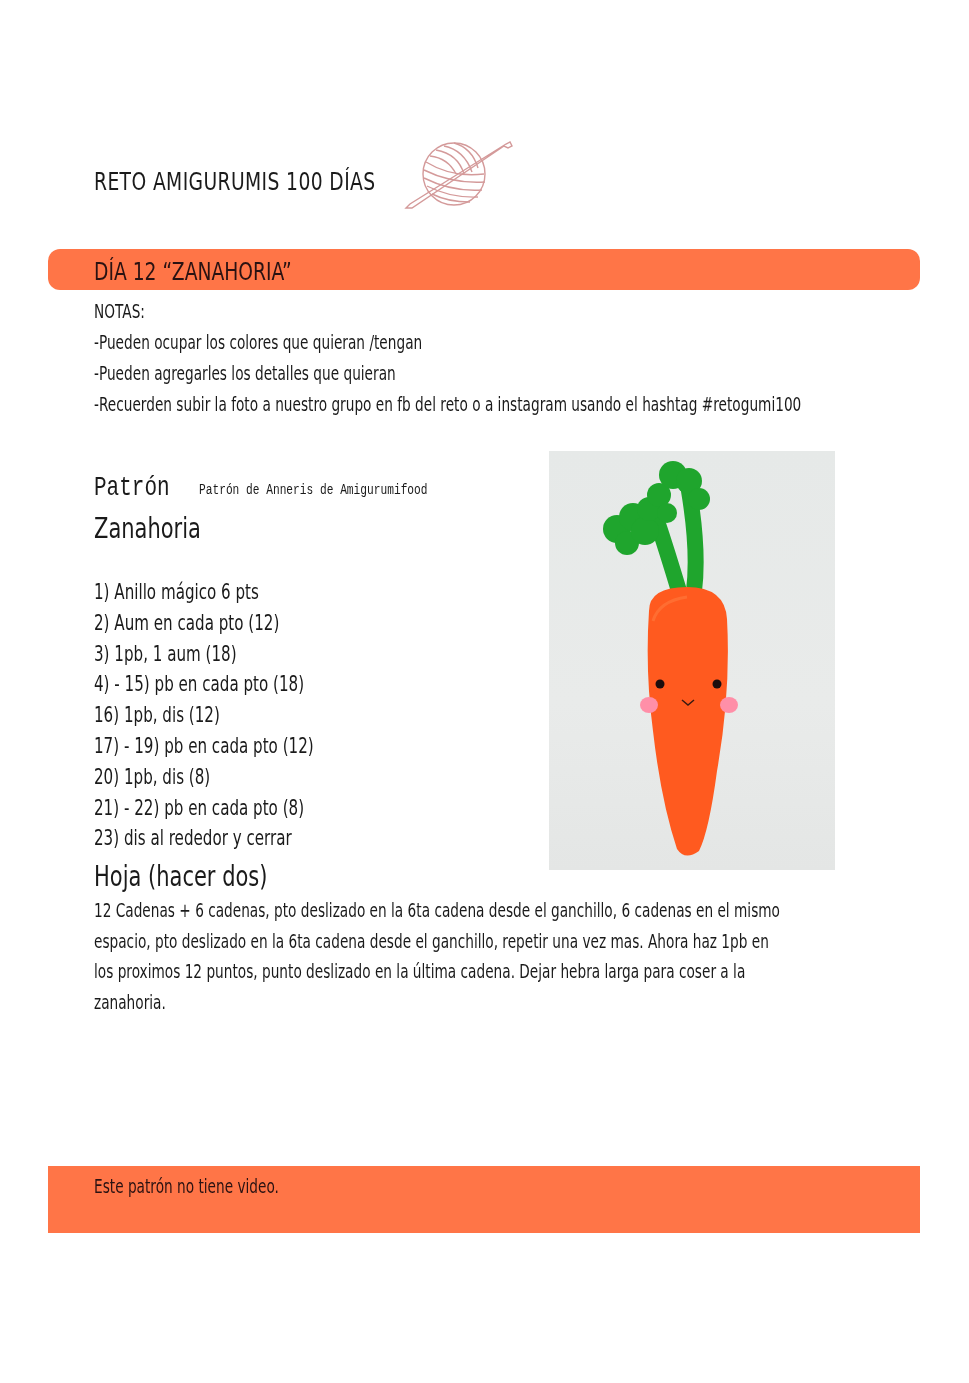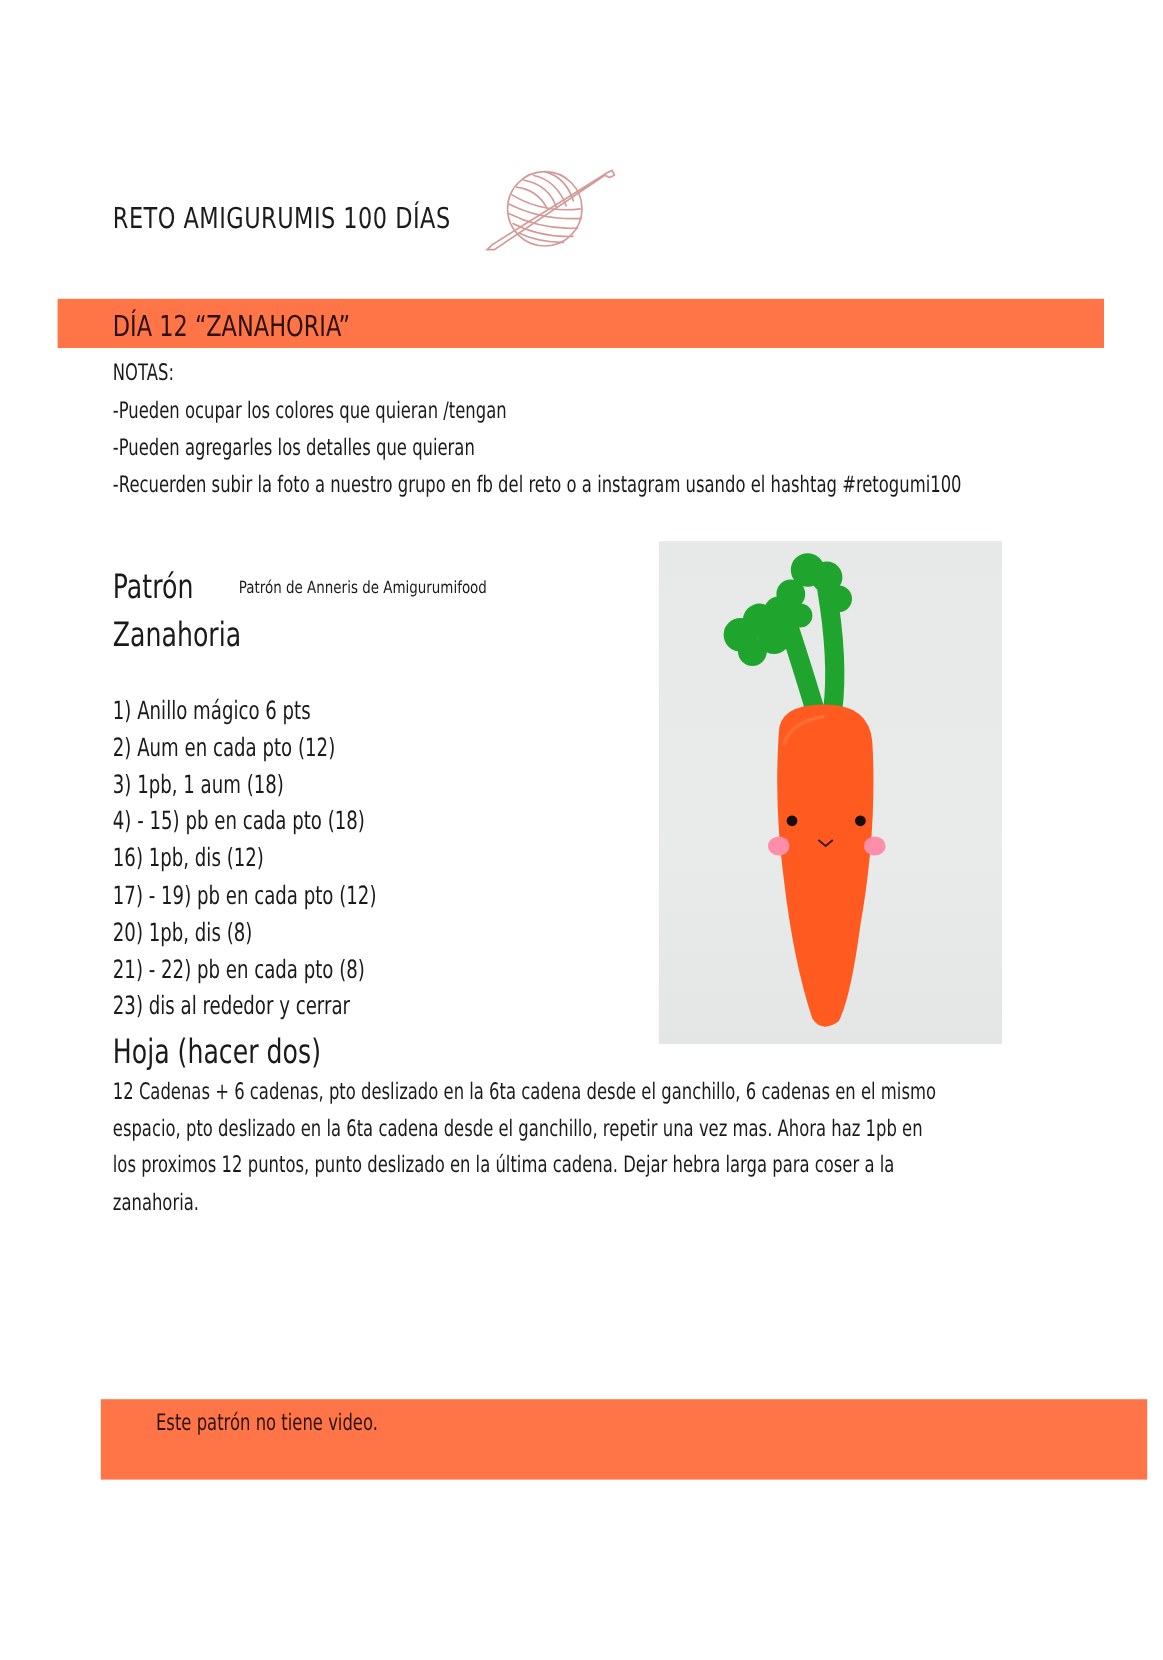--- a/index.html
+++ b/index.html
@@ -9,31 +9,32 @@
     }
     .header-title {
       position: absolute; left: 94px; top: 168px;
       font-size: 24px; letter-spacing: 0.5px; color: #1b1b1b;
       transform: scaleX(0.78); transform-origin: left top; white-space: nowrap;
     }
     .yarn-logo { position: absolute; left: 402px; top: 138px; width: 112px; height: 74px; }
     .banner {
       position: absolute; left: 48px; top: 249px; width: 872px; height: 41px;
       background: #ff7547;
+      border-radius: 12px;
     }
     .banner-title {
       position: absolute; left: 46px; top: 9px; font-size: 24px; color: #2a1212;
       transform: scaleX(0.78); transform-origin: left top; white-space: nowrap;
     }
     .notes { position: absolute; left: 94px; top: 296px; }
     .notes div {
       font-size: 19px; line-height: 31px; white-space: nowrap;
       transform: scaleX(0.72); transform-origin: left top; color: #1a1a1a;
     }
-    .pattern-head { position: absolute; left: 94px; top: 472px; white-space: nowrap; }
+    .pattern-head { position: absolute; left: 94px; top: 472px; white-space: nowrap; font-family: Liberation Mono, monospace; }
     .pattern-label {
       display: inline-block; font-size: 28px; transform: scaleX(0.75); transform-origin: left top;
     }
     .pattern-credit {
       position: absolute; left: 105px; top: 10px; font-size: 14px;
       transform: scaleX(0.8); transform-origin: left top;
     }
     .section-title {
       position: absolute; left: 94px; font-size: 28px; white-space: nowrap;
       transform: scaleX(0.75); transform-origin: left top;
@@ -48,21 +49,20 @@
       background: linear-gradient(180deg, #e6e9e8 0%, #e9ebea 60%, #e4e6e5 100%);
     }
     .leaf-text { position: absolute; left: 94px; top: 895px; width: 1050px; }
     .leaf-text p {
       margin: 0; font-size: 19px; line-height: 30.5px;
       transform: scaleX(0.72); transform-origin: left top; white-space: nowrap;
     }
     .footer-banner {
       position: absolute; left: 48px; top: 1166px; width: 872px; height: 67px;
       background: #ff7547;
-      margin-left: 36px;
     }
     .footer-text {
       position: absolute; left: 46px; top: 9px; font-size: 19px; color: #2a1212;
       transform: scaleX(0.72); transform-origin: left top; white-space: nowrap;
     }
   </style>
 </head>
 <body>
 
 <div>

